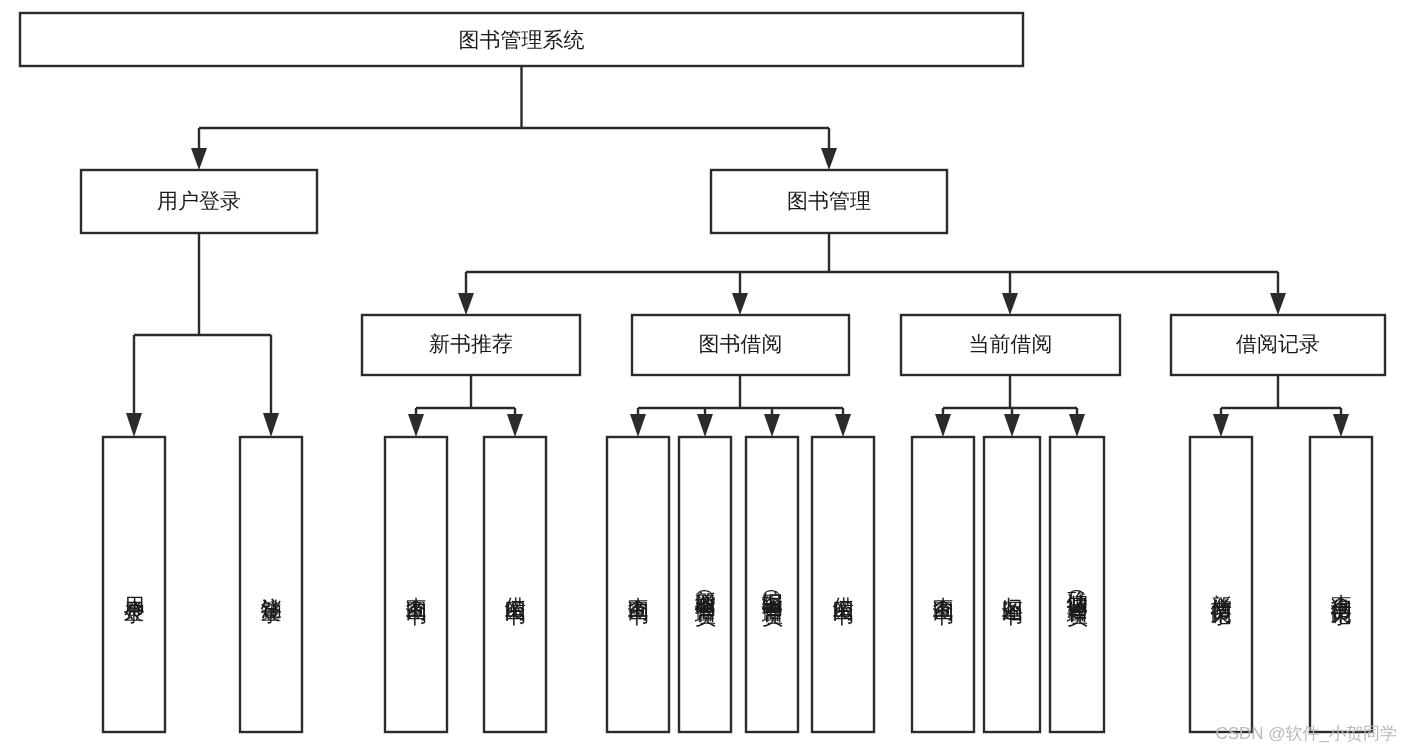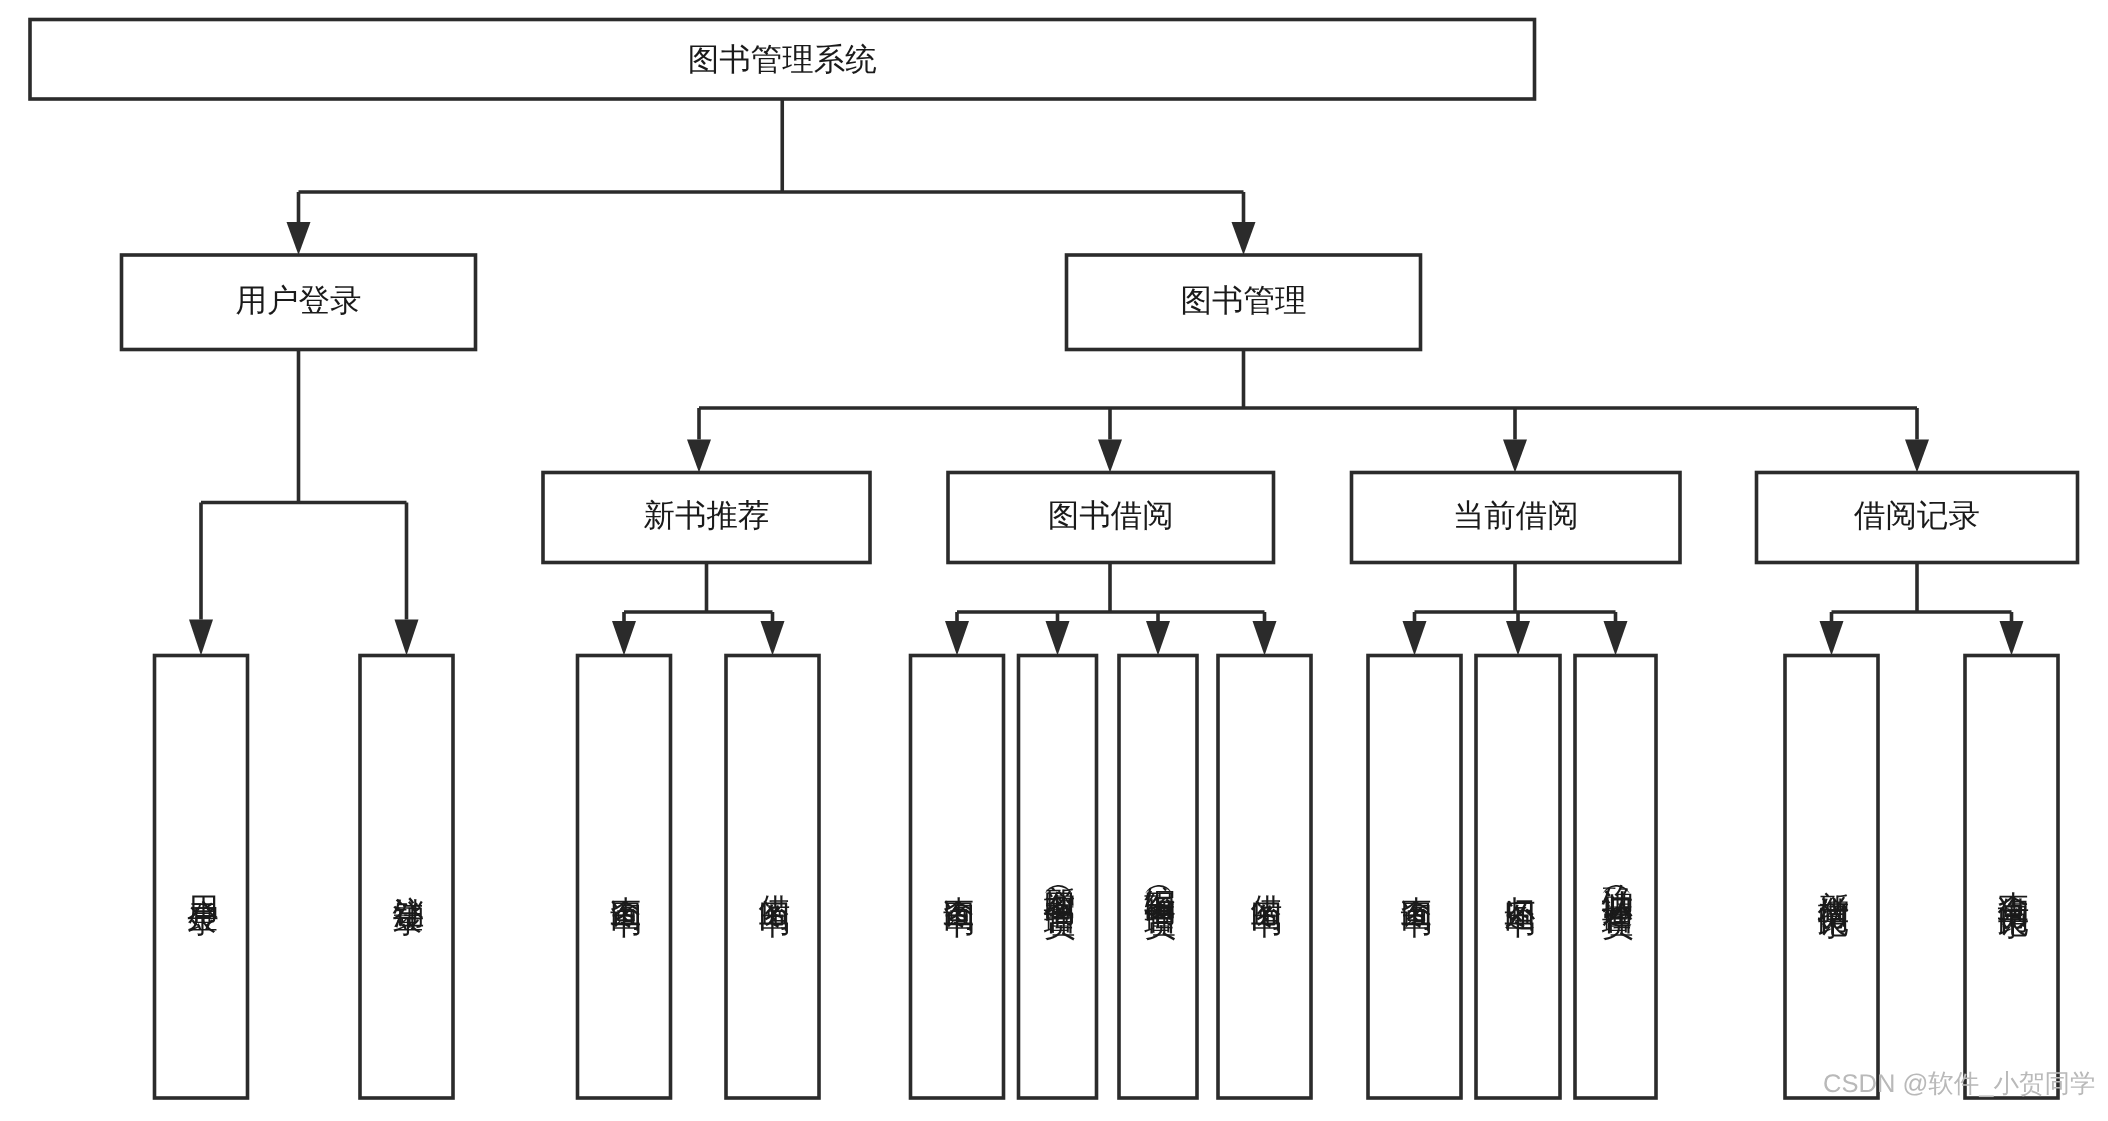--- a/index.html
+++ b/index.html
@@ -63,21 +63,21 @@
     font-size: 21px;
     line-height: 1.08;
     color: #1a1a1a;
     letter-spacing: 2.5px;
     white-space: nowrap;
     text-align: center;
   }
   #watermark {
     position: absolute;
     right: 8px;
-    bottom: 13px;
+    bottom: 2px;
     font-family: "Liberation Sans", "DejaVu Sans", sans-serif;
     font-size: 17px;
     color: #b9b9b9;
     white-space: nowrap;
     user-select: none;
   }
 </style>
 </head>
 <body>
 

